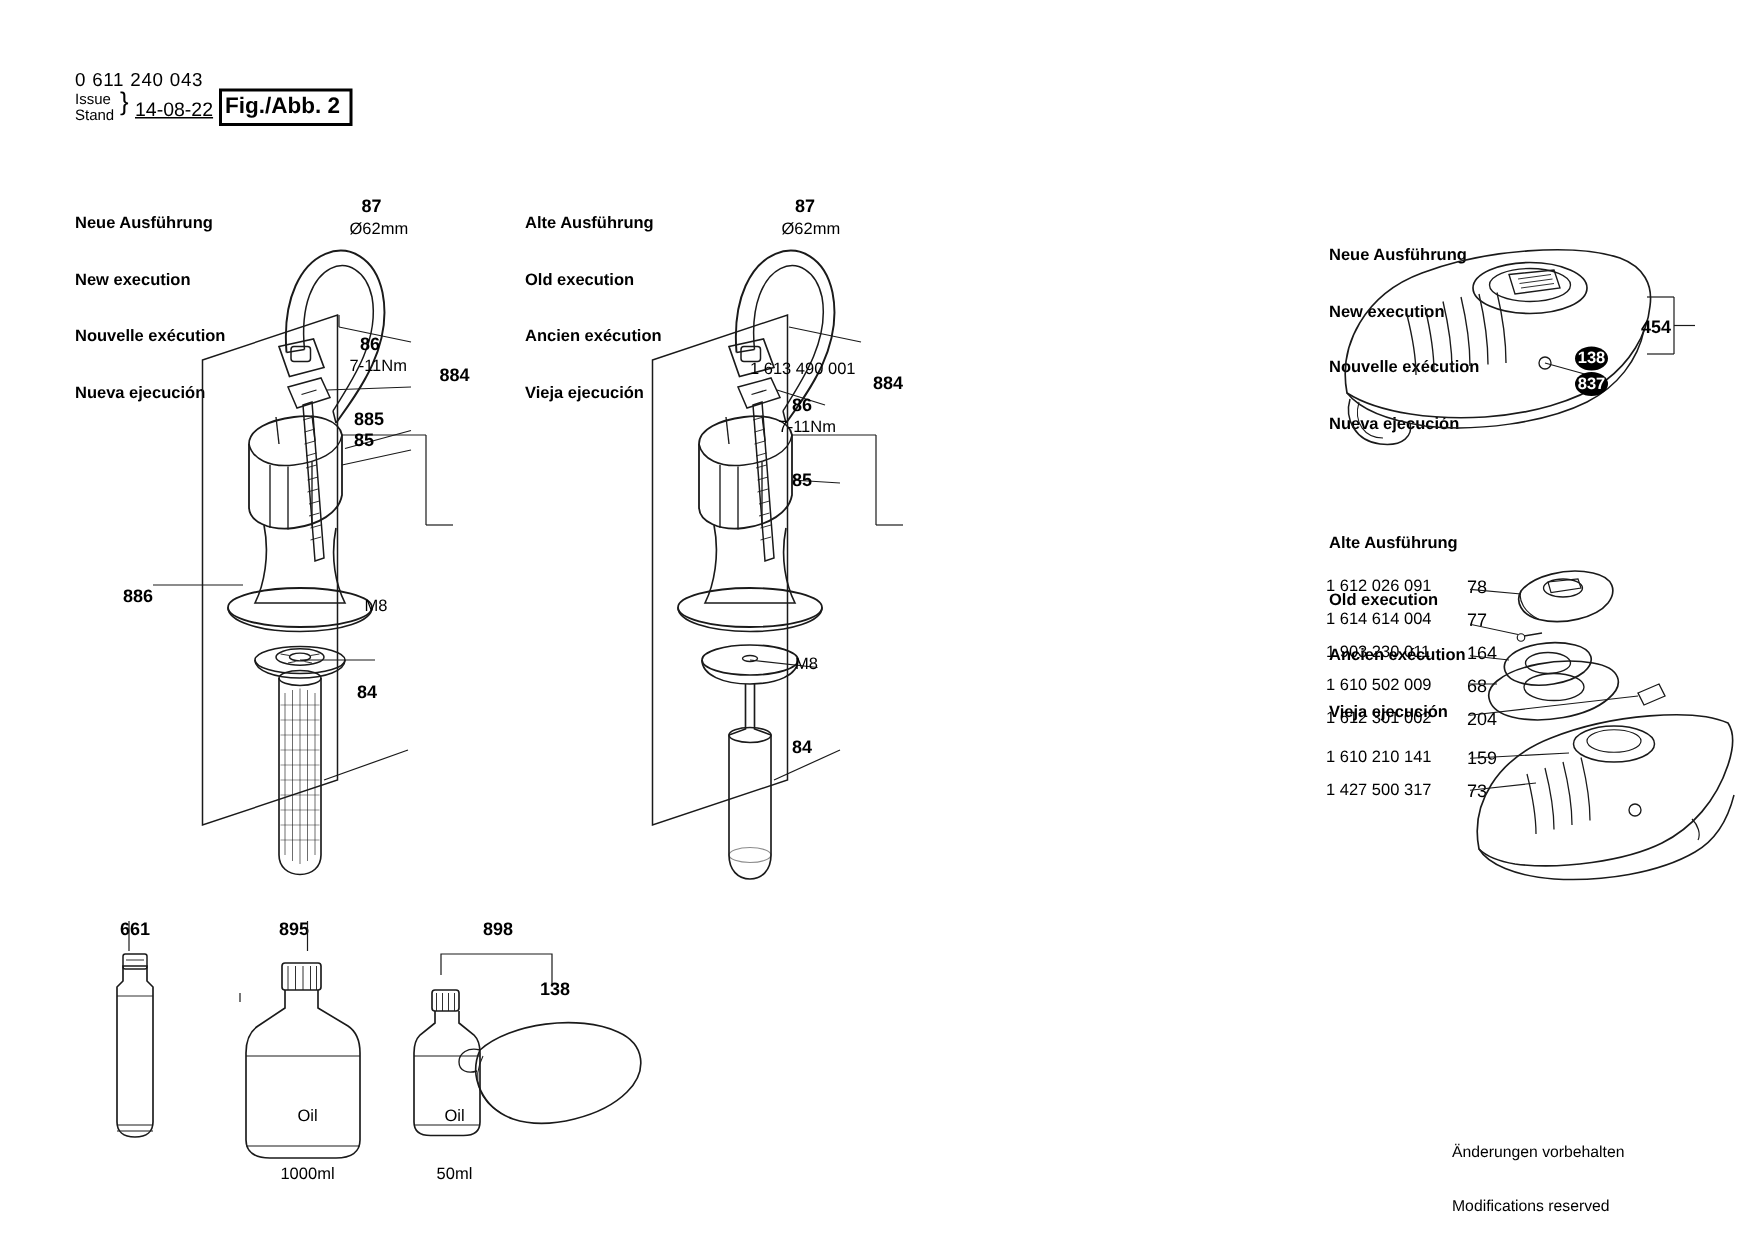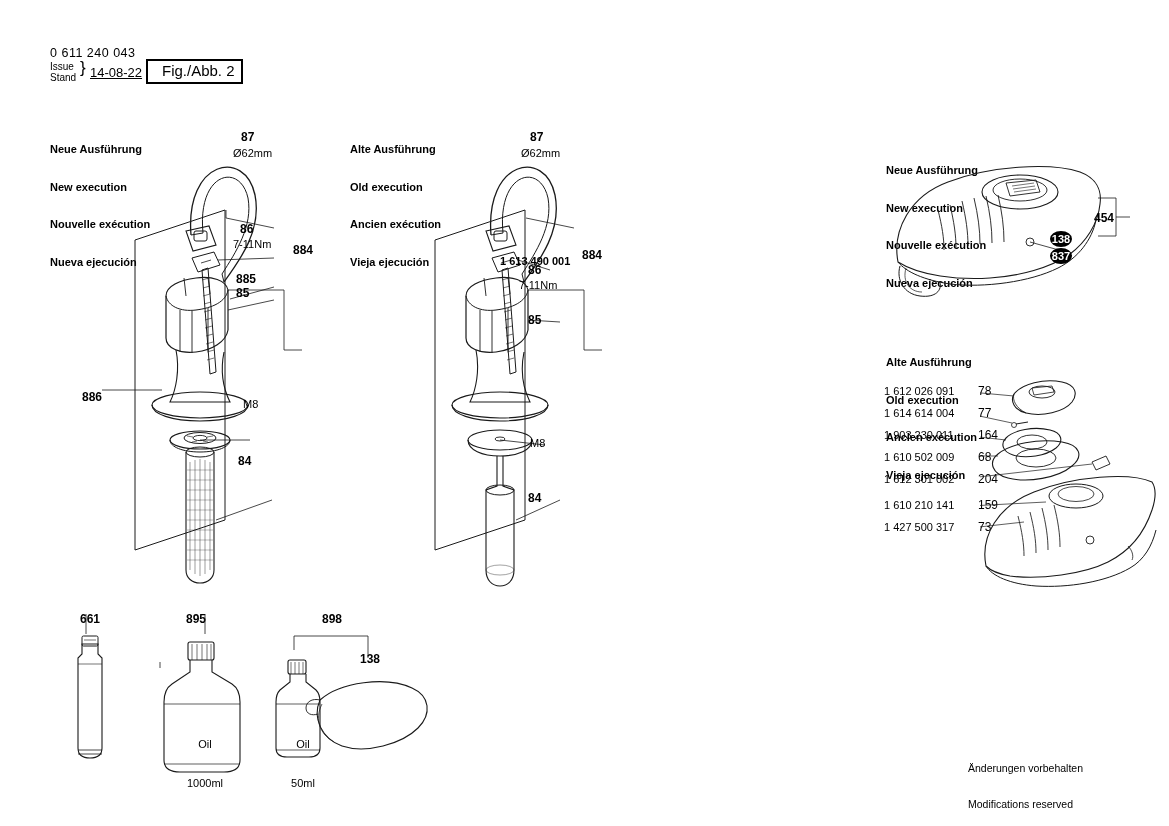--- a/index.html
+++ b/index.html
@@ -11,22 +11,22 @@
     position:relative;
     overflow:hidden;
   }
   .page { position:absolute; left:0; top:0; width:1169px; height:826px; }
   .abs { position:absolute; }
   .txt { font-size:11px; line-height:12px; white-space:pre; }
   .num { font-size:12px; font-weight:bold; white-space:pre; }
   .lang-block { font-size:11px; line-height:12.5px; font-weight:bold; white-space:pre; }
   .figbox {
     border:2px solid #000;
-    font-size:15px; font-weight:normal;
-    padding:2px 6px 3px 14px;
+    font-size:15px; font-weight:bold;
+    padding:2px 6px 3px 2px;
     display:inline-block;
     line-height:16px;
   }
   .hdr-code { font-size:12.5px; letter-spacing:0.5px; white-space:pre; }
   .hdr-issue { font-size:10px; line-height:11px; white-space:pre; }
   svg { display:block; }
   .partnum { font-size:11px; white-space:pre; }
   .partbold { font-size:12px; font-weight:normal; white-space:pre; }
   .footer { font-size:10.5px; line-height:12px; white-space:pre; text-align:left; }
   .circ {
@@ -221,21 +221,21 @@
       <path d="M244 190 L244 250" stroke-width="0.8"></path>
       <path d="M244 250 L262 250" stroke-width="0.8"></path>
       <path d="M188 220 L220 222" stroke-width="0.8"></path>
       <path d="M160 340 L205 345" stroke-width="0.8"></path>
       <path d="M176 420 L220 400" stroke-width="0.8"></path>
     </g>
   </svg>
 
   <div class="abs num" style="left:530px; top:130px;">87</div>
   <div class="abs txt" style="left:521px; top:147px;">Ø62mm</div>
-  <div class="abs txt" style="left:500px; top:255px;font-weight:bold;">1 613 490 001</div>
+  <div class="abs txt" style="left:500px; top:240px;">1 613 490 001</div>
   <div class="abs num" style="left:528px; top:263px;">86</div>
   <div class="abs txt" style="left:519px; top:279px;">7-11Nm</div>
   <div class="abs num" style="left:582px; top:248px;">884</div>
   <div class="abs num" style="left:528px; top:313px;">85</div>
   <div class="abs txt" style="left:530px; top:437px;">M8</div>
   <div class="abs num" style="left:528px; top:491px;">84</div>
 
   <div class="abs lang-block" style="left:886px; top:139px;">
     <div>Neue Ausführung</div>
     <div>New execution</div>

